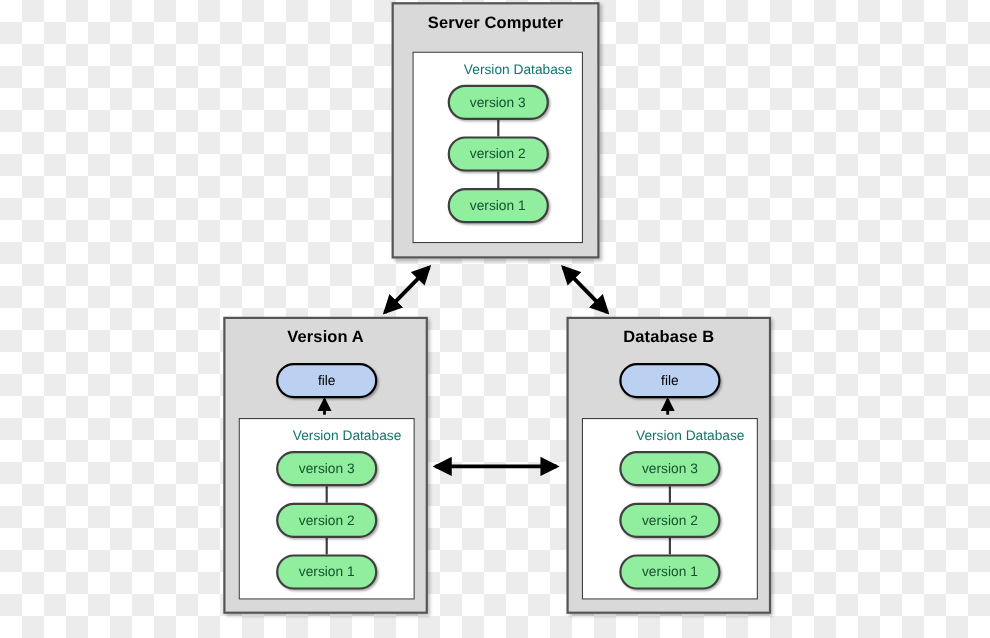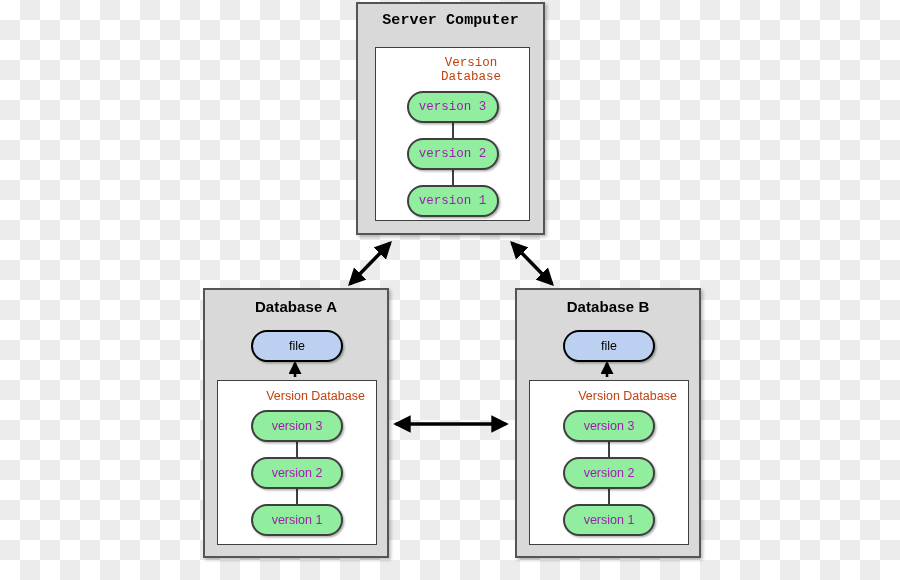--- a/index.html
+++ b/index.html
@@ -28,21 +28,21 @@
   }
 
   
   .machine {
     position: absolute;
     background: #d9d9d9;
     border: 2px solid #555555;
     box-sizing: border-box;
     box-shadow: 2px 2px 3px rgba(0,0,0,0.25);
   }
-  #server-box   { left: 356px; top: 2px;   width: 189px; height: 233px; font-family: Liberation Mono, monospace; }
+  #server-box   { left: 356px; top: 2px;   width: 189px; height: 233px; }
   #computer-a-box { left: 203px; top: 288px; width: 186px; height: 270px; }
   #computer-b-box { left: 515px; top: 288px; width: 186px; height: 270px; }
 
   .machine-title {
     text-align: center;
     font-weight: bold;
     font-size: 15px;
     color: #000000;
     margin-top: 8px;
     letter-spacing: 0.1px;
@@ -72,21 +72,21 @@
     border: 1.5px solid #3f3f3f;
     box-sizing: border-box;
   }
   #server-vdb     { left: 17px; top: 43px;  width: 155px; height: 174px; }
   #computer-a-vdb { left: 12px; top: 90px;  width: 160px; height: 165px; }
   #computer-b-vdb { left: 12px; top: 90px;  width: 160px; height: 165px; }
 
   .vdb-title {
     text-align: center;
     font-size: 12.5px;
-    color: #c2410c;
+    color: #0f766e;
     margin-top: 8px;
     padding-left: 37px;
   }
 
   .versions {
     display: flex;
     flex-direction: column;
     align-items: center;
     margin-top: 7px;
   }
@@ -94,21 +94,21 @@
     width: 92px;
     height: 32px;
     border-radius: 16px;
     background: #90ee9e;
     border: 2px solid #3f3f3f;
     box-sizing: border-box;
     display: flex;
     align-items: center;
     justify-content: center;
     font-size: 12.5px;
-    color: #a21caf;
+    color: #14532d;
     box-shadow: 1.5px 1.5px 2px rgba(0,0,0,0.3);
     position: relative;
     z-index: 2;
   }
   .version-link {
     width: 2px;
     height: 15px;
     background: #3f3f3f;
     position: relative;
     z-index: 1;
@@ -137,21 +137,21 @@
         <div class="version-pill">version 3</div>
         <div class="version-link"></div>
         <div class="version-pill">version 2</div>
         <div class="version-link"></div>
         <div class="version-pill">version 1</div>
       </div>
     </div>
   </div>
 
   <div class="machine" id="computer-a-box">
-    <div class="machine-title">Database A</div>
+    <div class="machine-title">Version A</div>
 
     <div class="file-pill" style="left:46px; top:40px;">file</div>
 
     <div class="vdb" id="computer-a-vdb">
       <div class="vdb-title">Version Database</div>
       <div class="versions">
         <div class="version-pill">version 3</div>
         <div class="version-link"></div>
         <div class="version-pill">version 2</div>
         <div class="version-link"></div>

